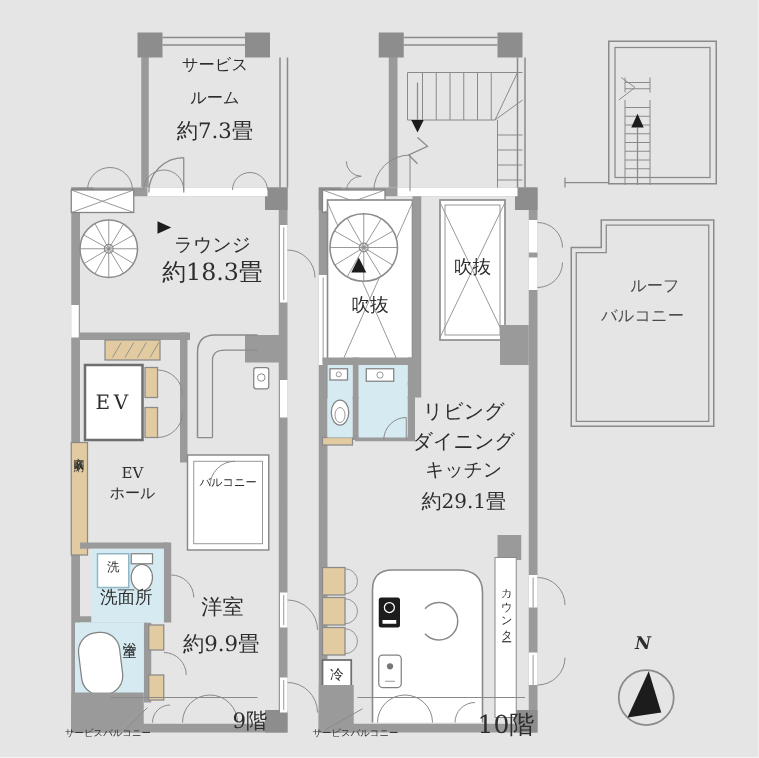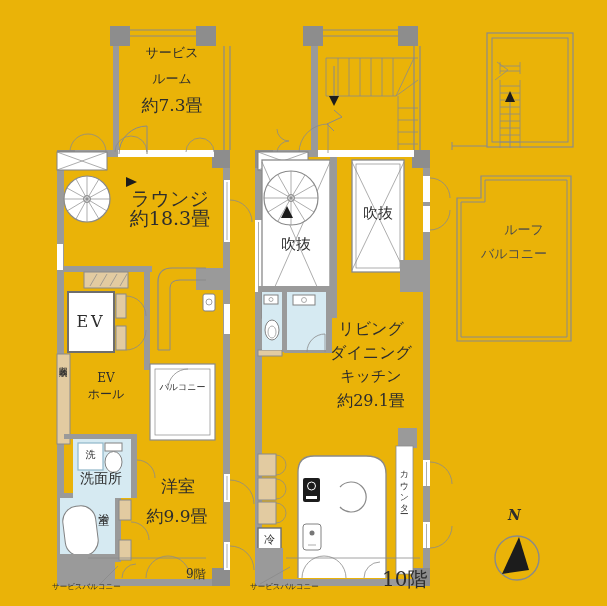--- a/index.html
+++ b/index.html
@@ -1,16 +1,16 @@
 <!DOCTYPE html>
 <html style="--wall: #9a9a9a; --column: #8d8d8d; --line: #8a8a8a; --wet: #d6eaf2; --tan: #e2cba1; --text: #2d2d2d;"><head>
 <meta charset="utf-8">
 <style>
   html,body{margin:0;padding:0;background:#fff;}
-  #plan{position:relative;width:607px;height:606px;background:#eab308;overflow:hidden;
+  #plan{position:relative;width:607px;height:606px;background:#e5e5e5;overflow:hidden;
         font-family:"DejaVu Serif","Liberation Serif",serif;}
   #linework{position:absolute;left:0;top:0;}
   .lbl{position:absolute;color:var(--text);line-height:1.15;white-space:nowrap;
        font-family:"DejaVu Serif","Liberation Serif",serif;}
   .c{text-align:center;}
   .v{writing-mode:vertical-rl;text-orientation:upright;letter-spacing:1px;}
   .roofc{color:#4c4c4c;}
   
   .wf{fill:var(--wall);}
   .cf{fill:var(--column);}
@@ -245,38 +245,38 @@
   <g>
     <circle cx="517" cy="558" r="22" style="fill:none;stroke:#8a8a8a;stroke-width:1.4"></circle>
     <polygon class="blk" points="519,537 502,574 529,570"></polygon>
   </g>
 </svg>
 
   <div class="lbl c" style="left:117px;top:46px;width:110px;font-size:13px">サービス</div>
   <div class="lbl c" style="left:117px;top:72px;width:110px;font-size:13px">ルーム</div>
   <div class="lbl c" style="left:117px;top:96px;width:110px;font-size:17px">約7.3畳</div>
 
-  <div class="lbl c" style="left:120px;top:188px;width:100px;font-size:19px">ラウンジ</div>
+  <div class="lbl c" style="left:120px;top:188px;width:100px;font-size:15px">ラウンジ</div>
   <div class="lbl c" style="left:112px;top:208px;width:116px;font-size:19px">約18.3畳</div>
 
   <div class="lbl c" style="left:68px;top:313px;width:46px;font-size:16px;letter-spacing:3px">EV</div>
   <div class="lbl c" style="left:70px;top:372px;width:72px;font-size:12px">EV</div>
   <div class="lbl c" style="left:70px;top:388px;width:72px;font-size:12px">ホール</div>
   <div class="lbl v" style="left:58px;top:360px;font-size:8px;height:80px">玄関収納</div>
   <div class="lbl c" style="left:150px;top:382px;width:65px;font-size:9px">バルコニー</div>
 
   <div class="lbl c" style="left:78px;top:449px;width:25px;font-size:10px">洗</div>
   <div class="lbl c" style="left:72px;top:470px;width:58px;font-size:14px">洗面所</div>
   <div class="lbl v" style="left:96px;top:505px;font-size:11px;height:50px">浴室</div>
 
   <div class="lbl c" style="left:133px;top:477px;width:90px;font-size:17px">洋室</div>
   <div class="lbl c" style="left:127px;top:507px;width:100px;font-size:17px">約9.9畳</div>
 
   <div class="lbl" style="left:52px;top:583px;font-size:7.5px">サービスバルコニー</div>
-  <div class="lbl" style="left:186px;top:568px;font-size:12px">9階</div>
+  <div class="lbl" style="left:186px;top:568px;font-size:17px">9階</div>
 
   <div class="lbl c" style="left:274px;top:236px;width:44px;font-size:15px">吹抜</div>
   <div class="lbl c" style="left:356px;top:205px;width:44px;font-size:15px">吹抜</div>
 
   <div class="lbl c" style="left:326px;top:344px;width:90px;font-size:16px">ダイニング</div>
   <div class="lbl c" style="left:326px;top:320px;width:90px;font-size:16px">リビング</div>
   <div class="lbl c" style="left:326px;top:368px;width:90px;font-size:15px">キッチン</div>
   <div class="lbl c" style="left:322px;top:392px;width:98px;font-size:16px">約29.1畳</div>
 
   <div class="lbl c" style="left:258px;top:534px;width:23px;font-size:11px">冷</div>

